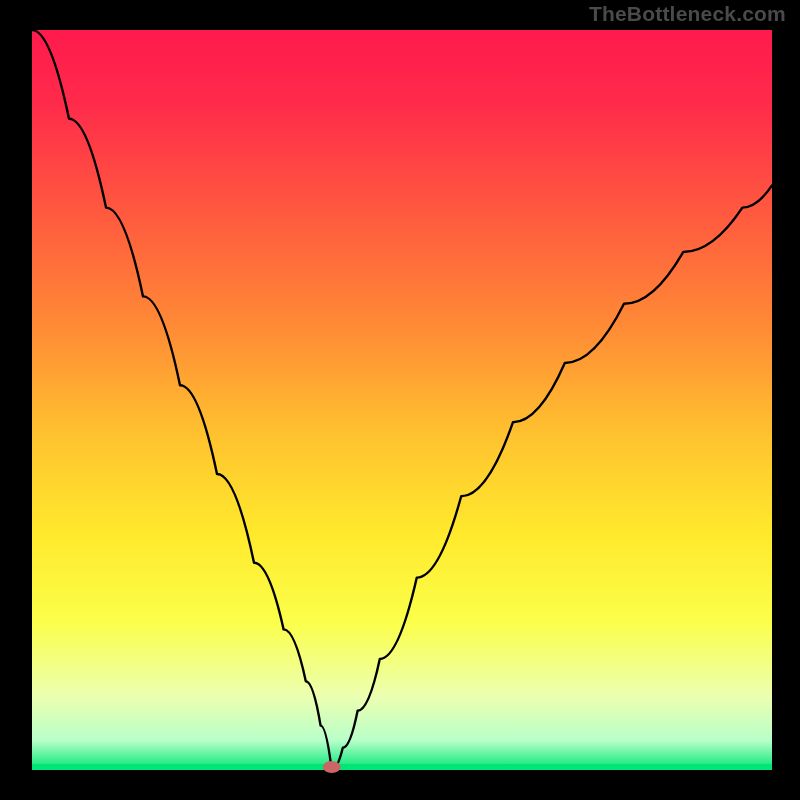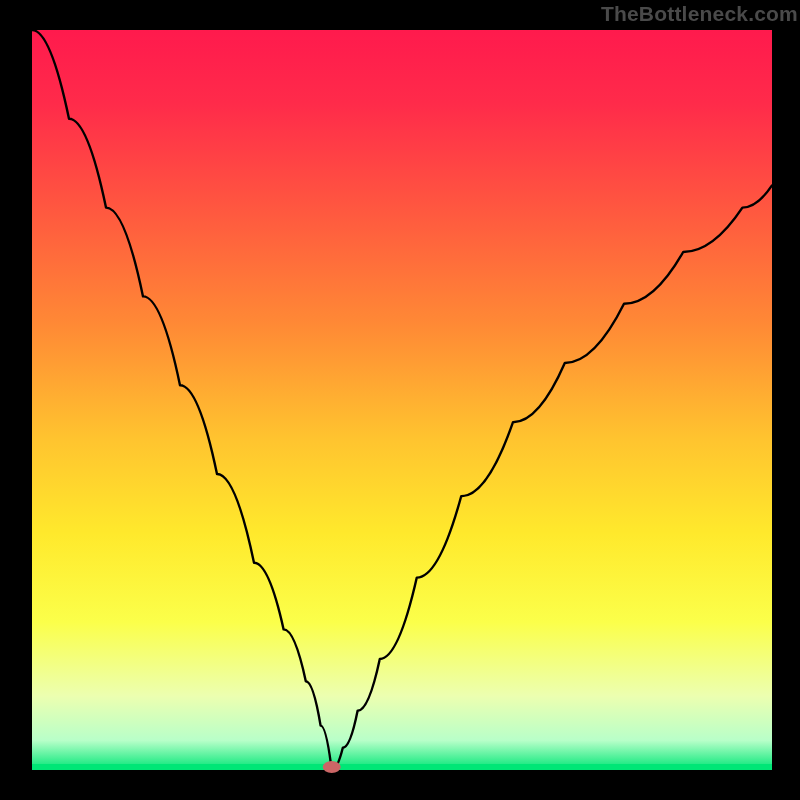--- a/index.html
+++ b/index.html
@@ -13,21 +13,21 @@
   }
   .stage {
     position: relative;
     width: 800px;
     height: 800px;
     background: #000;
   }
   .watermark {
     position: absolute;
     top: 2px;
-    right: 2px;
+    right: 14px;
     color: #4a4a4a;
     font-size: 21px;
     font-weight: 600;
     letter-spacing: 0.2px;
     user-select: none;
   }
   svg {
     display: block;
   }
 </style>

